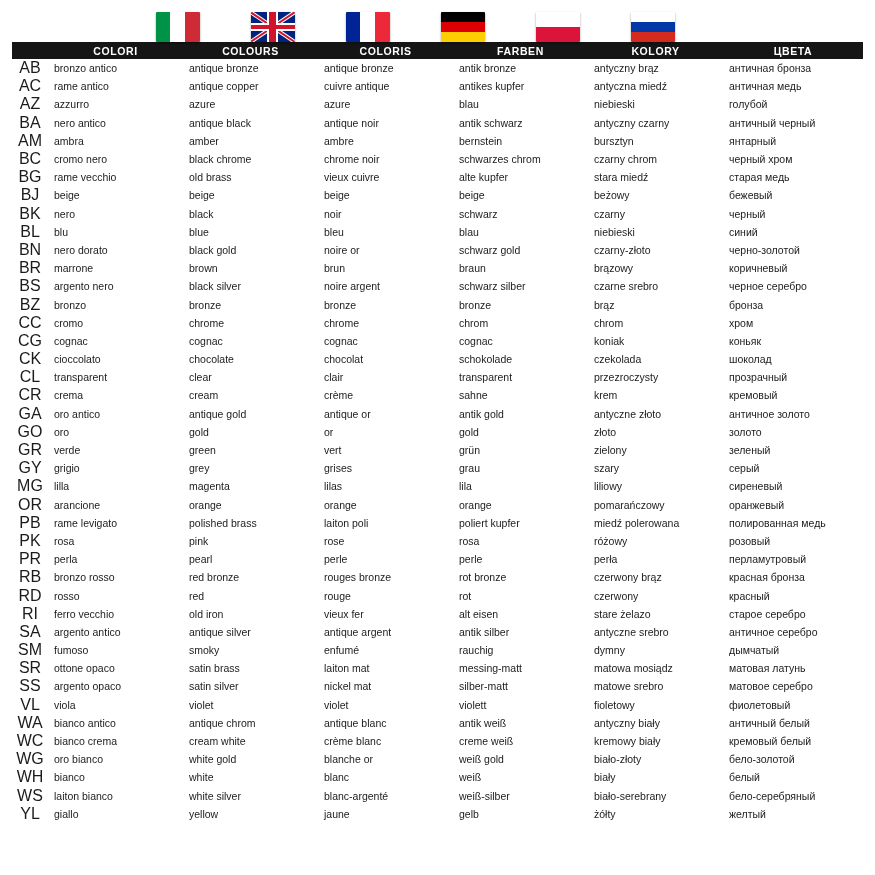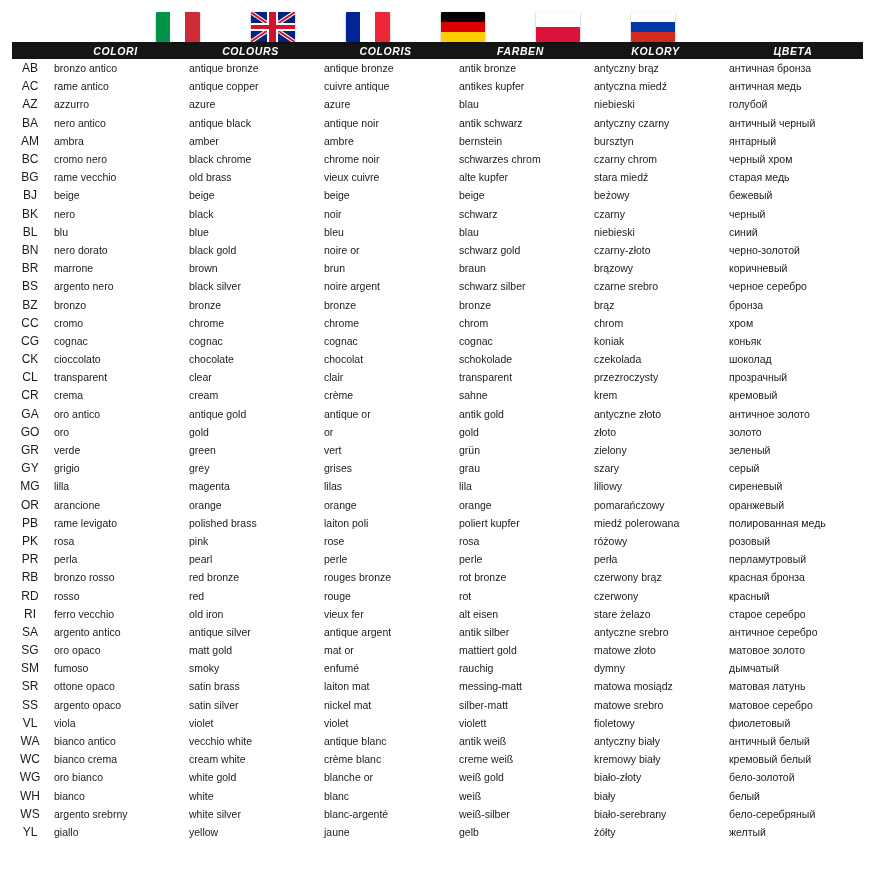--- a/index.html
+++ b/index.html
@@ -88,39 +88,38 @@
   table.colors thead th {
     background: #151515;
     color: #ffffff;
     font-size: 10.5px;
     font-weight: bold;
     letter-spacing: .6px;
     text-align: center;
     height: 17px;
     padding: 0;
     border: none;
-    font-style: italic;
   }
   table.colors thead th.code-head { background: #151515; }
   table.colors tbody td {
     height: 18.2px;
     padding: 0 0 0 6px;
     border: none;
     vertical-align: middle;
     color: #1b1b1b;
     font-size: 10.5px;
     white-space: nowrap;
     overflow: hidden;
     text-overflow: ellipsis;
   }
   table.colors tbody td.code {
     text-align: center;
     padding: 0;
     color: #1b1b1b;
-    font-size: 12px;
+    font-size: 16px;
   }
   col.c-code { width: 36px; }
   col.c-lang { width: 135px; }
   col.c-lang-last { width: 140px; }
 </style>
 </head>
 <body>
 
 <div class="page">
 
@@ -477,29 +476,20 @@
         <tr>
           <td class="code">SA</td>
           <td>argento antico</td>
           <td>antique silver</td>
           <td>antique argent</td>
           <td>antik silber</td>
           <td>antyczne srebro</td>
           <td>античное серебро</td>
         </tr>
         <tr>
-          <td class="code">SG</td>
-          <td>oro opaco</td>
-          <td>matt gold</td>
-          <td>mat or</td>
-          <td>mattiert gold</td>
-          <td>matowe złoto</td>
-          <td>матовое золото</td>
-        </tr>
-        <tr>
           <td class="code">SM</td>
           <td>fumoso</td>
           <td>smoky</td>
           <td>enfumé</td>
           <td>rauchig</td>
           <td>dymny</td>
           <td>дымчатый</td>
         </tr>
         <tr>
           <td class="code">SR</td>
@@ -524,21 +514,21 @@
           <td>viola</td>
           <td>violet</td>
           <td>violet</td>
           <td>violett</td>
           <td>fioletowy</td>
           <td>фиолетовый</td>
         </tr>
         <tr>
           <td class="code">WA</td>
           <td>bianco antico</td>
-          <td>vecchio white</td>
+          <td>antique chrom</td>
           <td>antique blanc</td>
           <td>antik weiß</td>
           <td>antyczny biały</td>
           <td>античный белый</td>
         </tr>
         <tr>
           <td class="code">WC</td>
           <td>bianco crema</td>
           <td>cream white</td>
           <td>crème blanc</td>
@@ -559,21 +549,21 @@
           <td class="code">WH</td>
           <td>bianco</td>
           <td>white</td>
           <td>blanc</td>
           <td>weiß</td>
           <td>biały</td>
           <td>белый</td>
         </tr>
         <tr>
           <td class="code">WS</td>
-          <td>argento srebrny</td>
+          <td>laiton bianco</td>
           <td>white silver</td>
           <td>blanc-argenté</td>
           <td>weiß-silber</td>
           <td>biało-serebrany</td>
           <td>бело-серебряный</td>
         </tr>
         <tr>
           <td class="code">YL</td>
           <td>giallo</td>
           <td>yellow</td>

